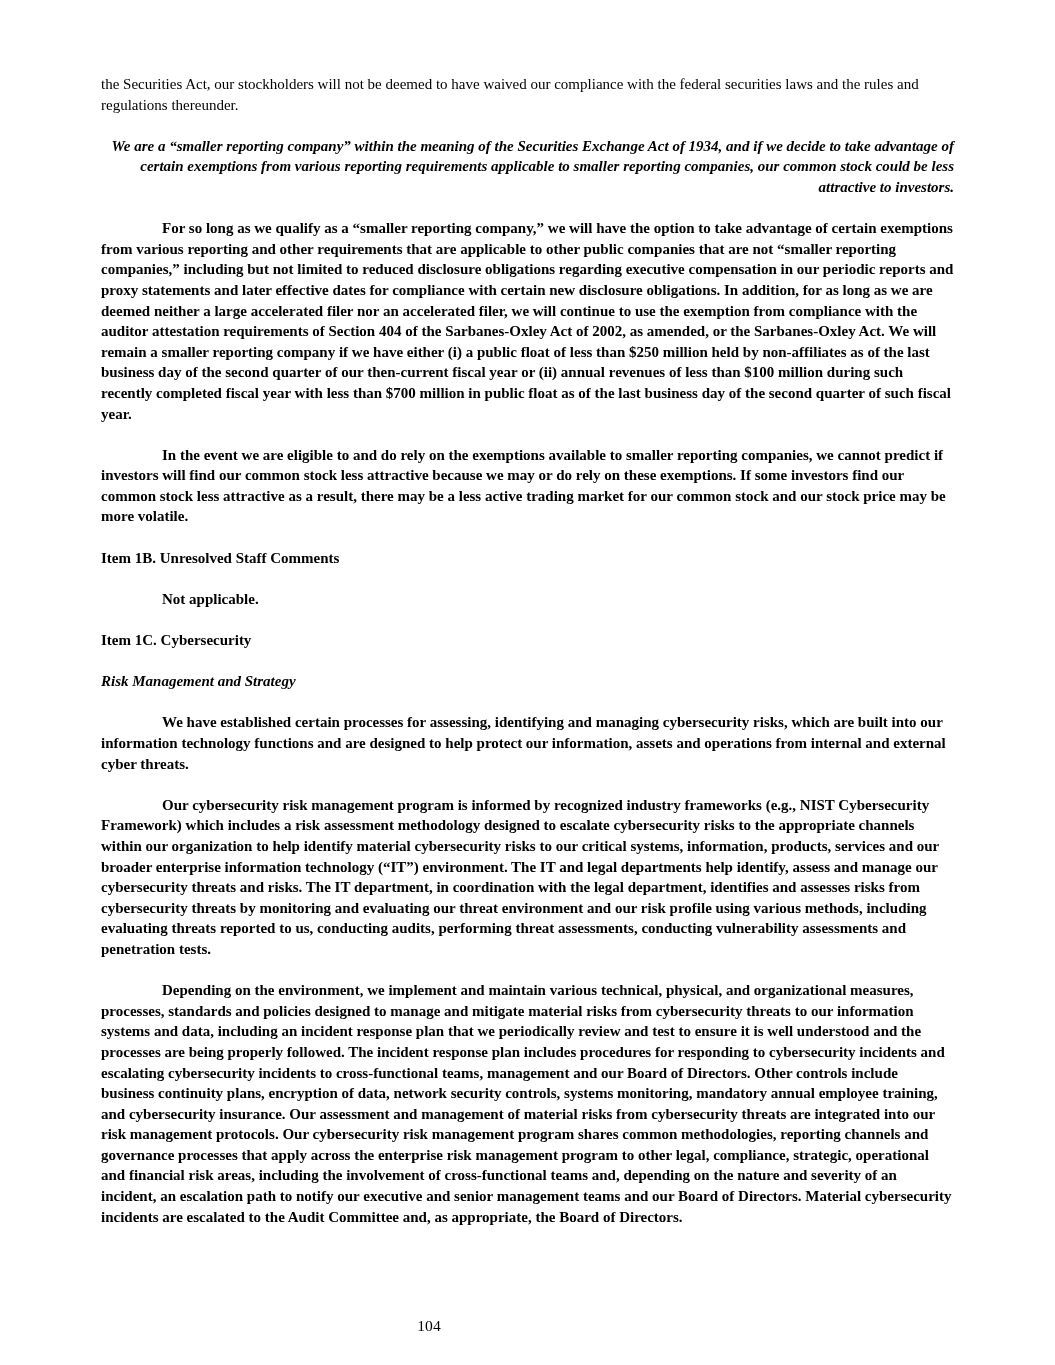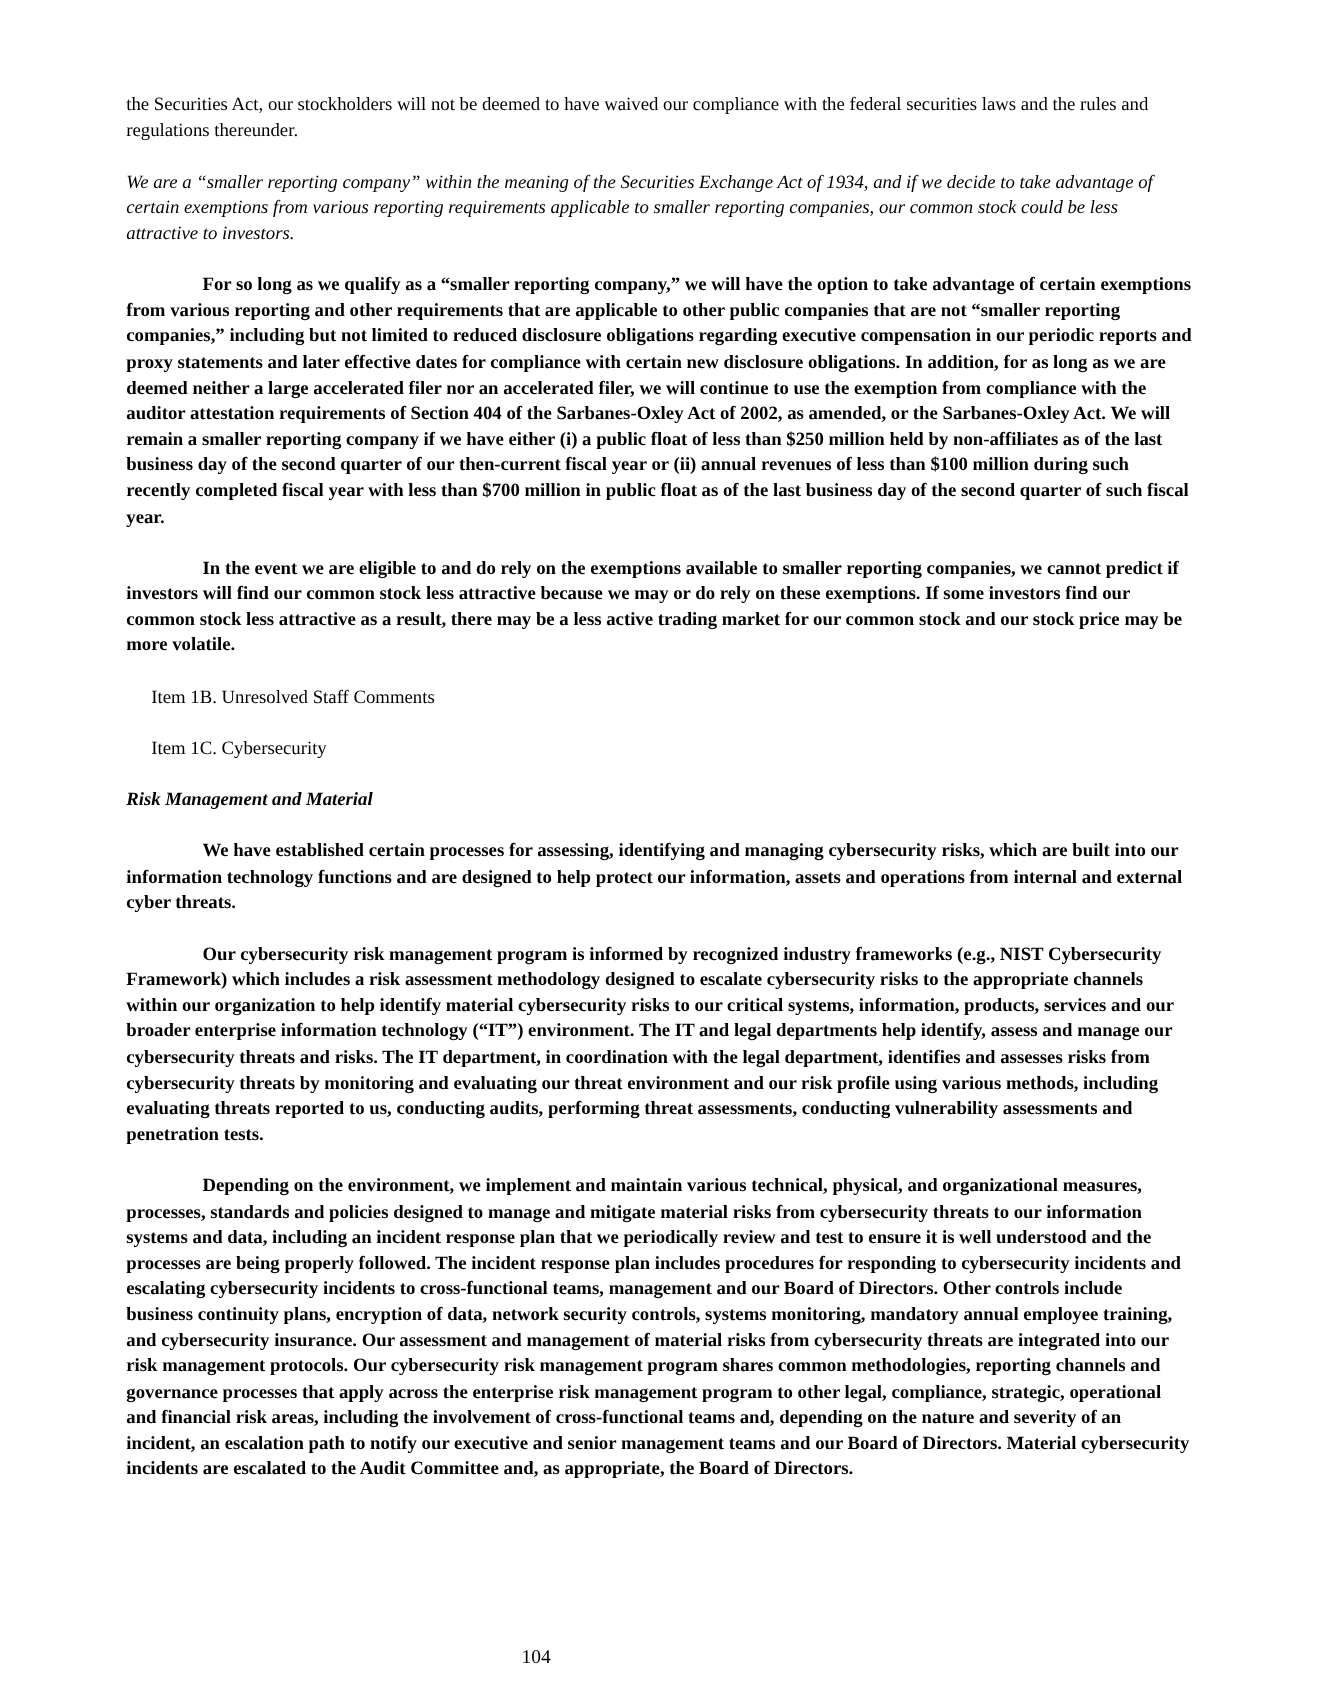--- a/index.html
+++ b/index.html
@@ -15,22 +15,22 @@
       position: absolute;
       left: 101px;
       top: 74px;
       width: 853px;
       font-size: 15px;
       line-height: 20.6px;
     }
     p { margin: 0; }
     .para { text-indent: 61px; }
     .gap { margin-top: 20.6px; font-weight: bold; }
-    .bold-italic { font-weight: normal; font-style: italic; }
-    .heading { font-weight: normal; margin-left: 20px; }
+    .bold-italic { font-weight: bold; font-style: italic; text-align: right; }
+    .heading { font-weight: bold; }
     .italic { font-style: italic; }
     .indent-only { padding-left: 61px; }
     .page-number {
       position: absolute;
       left: 0;
       width: 858px;
       top: 1316px;
       text-align: center;
       font-size: 15.6px;
       line-height: 20px;
@@ -43,24 +43,25 @@
   <p>the Securities Act, our stockholders will not be deemed to have waived our compliance with the federal securities laws and the rules and regulations thereunder.</p>
 
   <p class="bold-italic gap">We are a “smaller reporting company” within the meaning of the Securities Exchange Act of 1934, and if we decide to take advantage of certain exemptions from various reporting requirements applicable to smaller reporting companies, our common stock could be less attractive to investors.</p>
 
   <p class="para gap">For so long as we qualify as a “smaller reporting company,” we will have the option to take advantage of certain exemptions from various reporting and other requirements that are applicable to other public companies that are not “smaller reporting companies,” including but not limited to reduced disclosure obligations regarding executive compensation in our periodic reports and proxy statements and later effective dates for compliance with certain new disclosure obligations. In addition, for as long as we are deemed neither a large accelerated filer nor an accelerated filer, we will continue to use the exemption from compliance with the auditor attestation requirements of Section 404 of the Sarbanes-Oxley Act of 2002, as amended, or the Sarbanes-Oxley Act. We will remain a smaller reporting company if we have either (i) a public float of less than $250 million held by non-affiliates as of the last business day of the second quarter of our then-current fiscal year or (ii) annual revenues of less than $100 million during such recently completed fiscal year with less than $700 million in public float as of the last business day of the second quarter of such fiscal year.</p>
 
   <p class="para gap">In the event we are eligible to and do rely on the exemptions available to smaller reporting companies, we cannot predict if investors will find our common stock less attractive because we may or do rely on these exemptions. If some investors find our common stock less attractive as a result, there may be a less active trading market for our common stock and our stock price may be more volatile.</p>
 
   <p class="heading gap">Item 1B. Unresolved Staff Comments</p>
 
+  <p class="indent-only gap">Not applicable.</p>
 
   <p class="heading gap">Item 1C. Cybersecurity</p>
 
-  <p class="italic gap">Risk Management and Material</p>
+  <p class="italic gap">Risk Management and Strategy</p>
 
   <p class="para gap">We have established certain processes for assessing, identifying and managing cybersecurity risks, which are built into our information technology functions and are designed to help protect our information, assets and operations from internal and external cyber threats.</p>
 
   <p class="para gap">Our cybersecurity risk management program is informed by recognized industry frameworks (e.g., NIST Cybersecurity Framework) which includes a risk assessment methodology designed to escalate cybersecurity risks to the appropriate channels within our organization to help identify material cybersecurity risks to our critical systems, information, products, services and our broader enterprise information technology (“IT”) environment. The IT and legal departments help identify, assess and manage our cybersecurity threats and risks. The IT department, in coordination with the legal department, identifies and assesses risks from cybersecurity threats by monitoring and evaluating our threat environment and our risk profile using various methods, including evaluating threats reported to us, conducting audits, performing threat assessments, conducting vulnerability assessments and penetration tests.</p>
 
   <p class="para gap">Depending on the environment, we implement and maintain various technical, physical, and organizational measures, processes, standards and policies designed to manage and mitigate material risks from cybersecurity threats to our information systems and data, including an incident response plan that we periodically review and test to ensure it is well understood and the processes are being properly followed. The incident response plan includes procedures for responding to cybersecurity incidents and escalating cybersecurity incidents to cross-functional teams, management and our Board of Directors. Other controls include business continuity plans, encryption of data, network security controls, systems monitoring, mandatory annual employee training, and cybersecurity insurance. Our assessment and management of material risks from cybersecurity threats are integrated into our risk management protocols. Our cybersecurity risk management program shares common methodologies, reporting channels and governance processes that apply across the enterprise risk management program to other legal, compliance, strategic, operational and financial risk areas, including the involvement of cross-functional teams and, depending on the nature and severity of an incident, an escalation path to notify our executive and senior management teams and our Board of Directors. Material cybersecurity incidents are escalated to the Audit Committee and, as appropriate, the Board of Directors.</p>
 </div>
 
 <div class="page-number">104</div>
 

